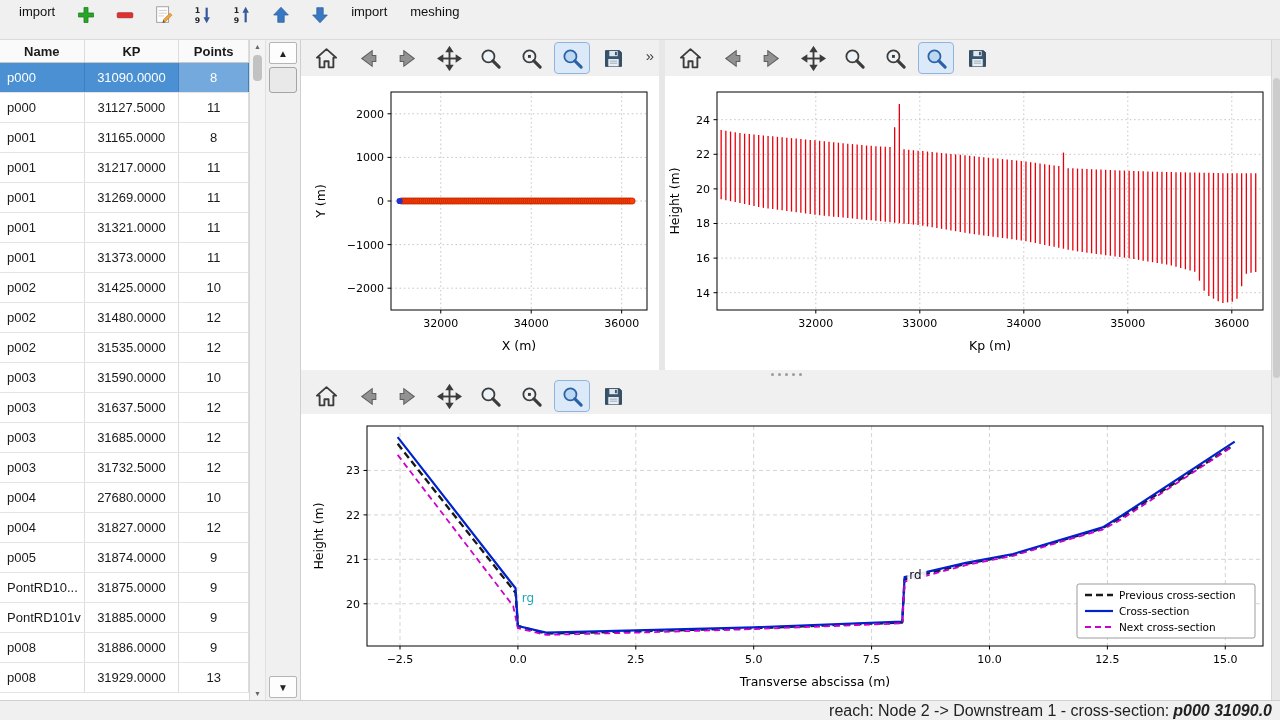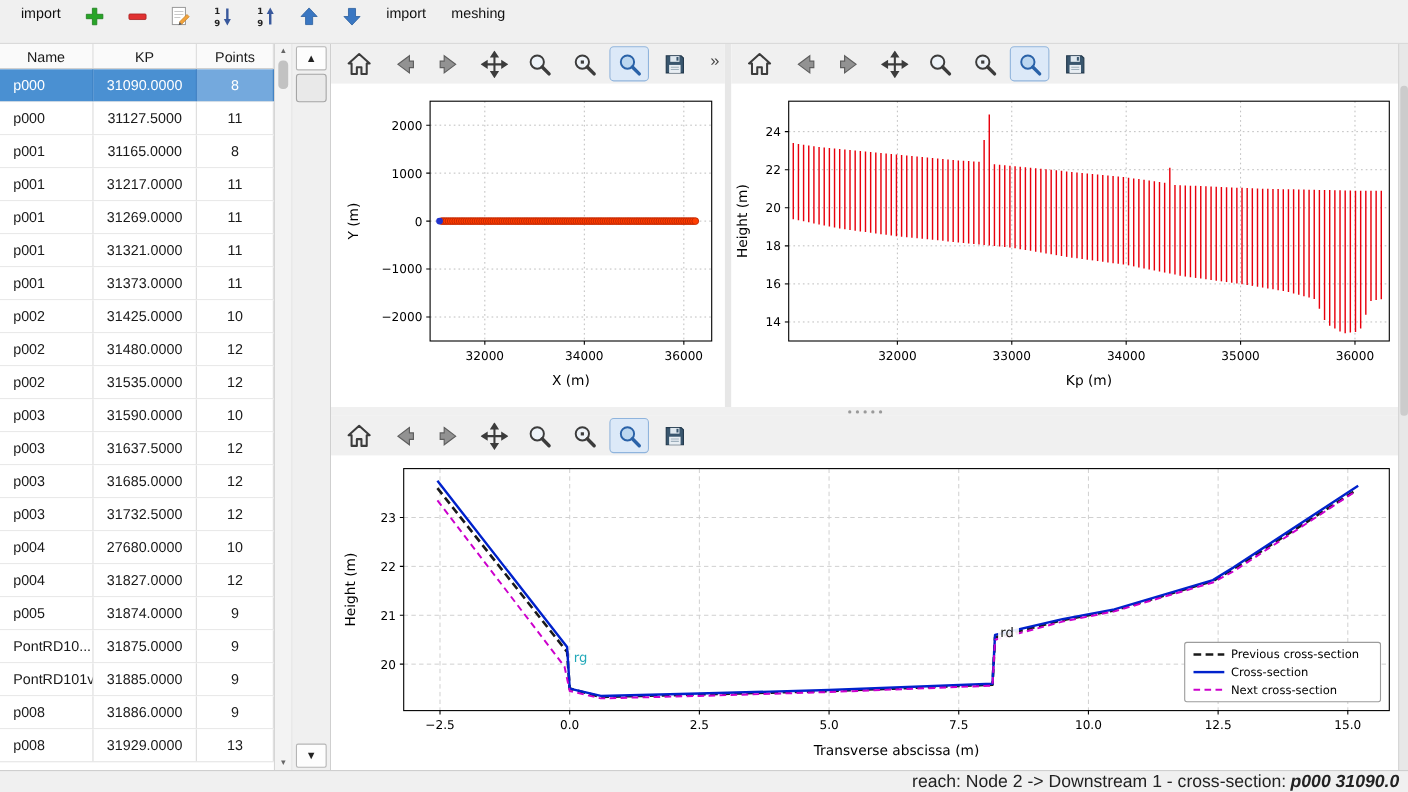--- a/index.html
+++ b/index.html
@@ -10,25 +10,25 @@
   
   .top-toolbar { flex:0 0 40px; display:flex; align-items:flex-start; gap:9px; padding:0 12px; background:#f0f0f0; border-bottom:1px solid #dadada; }
   .tb-text { border:none; background:transparent; font:13px "Liberation Sans",sans-serif; padding:4px 7px; color:#111; cursor:default; }
   .tb-icon { width:30px; height:30px; border:none; background:transparent; display:flex; align-items:center; justify-content:center; }
 
   .content { flex:1; display:flex; min-height:0; }
 
   
   .left-panel { flex:0 0 300px; display:flex; background:#fff; border-right:1px solid #cfcfcf; }
   .grid-table { width:250px; display:flex; flex-direction:column; overflow:hidden; border-right:1px solid #d6d6d6; }
-  .t-header { display:flex; height:23px; background:#fafafa; border-bottom:1px solid #c6c6c6; font-weight:normal; }
+  .t-header { display:flex; height:23px; background:#fafafa; border-bottom:1px solid #c6c6c6; font-weight:bold; }
   .th,.td { display:flex; align-items:center; justify-content:center; border-right:1px solid #dcdcdc; overflow:hidden; white-space:nowrap; }
   .col-name { width:85px; } .col-kp { width:95px;text-align:right; } .col-points { width:70px; }
   .tr { display:flex; height:30px; border-bottom:1px solid #e4e4e4; background:#fff; }
-  .td.col-name { justify-content:flex-start; padding-left:12px; }
+  .td.col-name { justify-content:flex-start; padding-left:7px; }
   .tr.selected .td { background:#4a90d2; color:#fff; border-right-color:#3d7fc0; }
   .tr.selected .td.col-points { background:#74a9dd; }
 
   .thin-scrollbar { width:16px; display:flex; flex-direction:column; background:#f3f3f3; border-right:1px solid #e0e0e0; align-items:stretch; }
   .ts-arrow { height:13px; display:flex; align-items:center; justify-content:center; font-size:7px; color:#666; }
   .ts-thumb { height:26px; margin:2px 3px; background:#c2c2c2; border-radius:4px; }
   .ts-track { flex:1; }
   .wide-scrollbar { width:34px; display:flex; flex-direction:column; background:#f0f0f0; padding:2px 3px; }
   .ws-btn { height:22px; background:#fdfdfd; border:1px solid #b5b5b5; border-radius:2px; font-size:10px; color:#222; display:flex; align-items:center; justify-content:center; }
   .ws-thumb { height:26px; margin-top:3px; background:#e9e9e9; border:1px solid #a5a5a5; border-radius:3px; }

